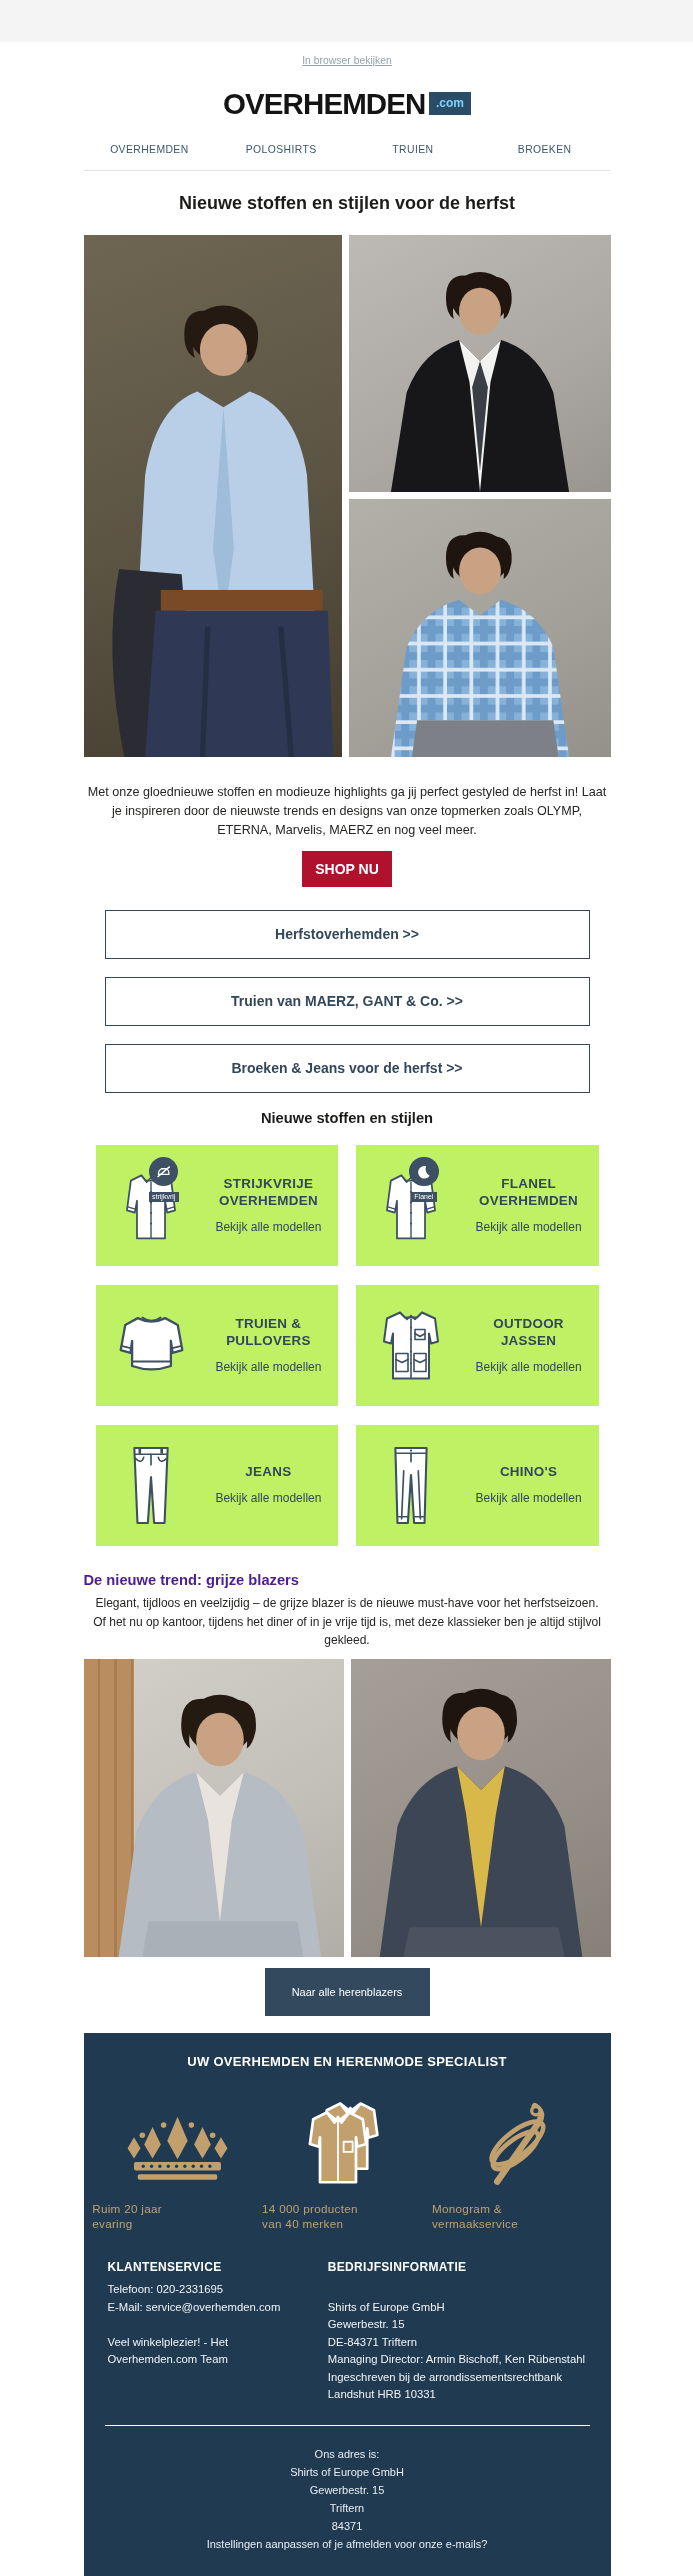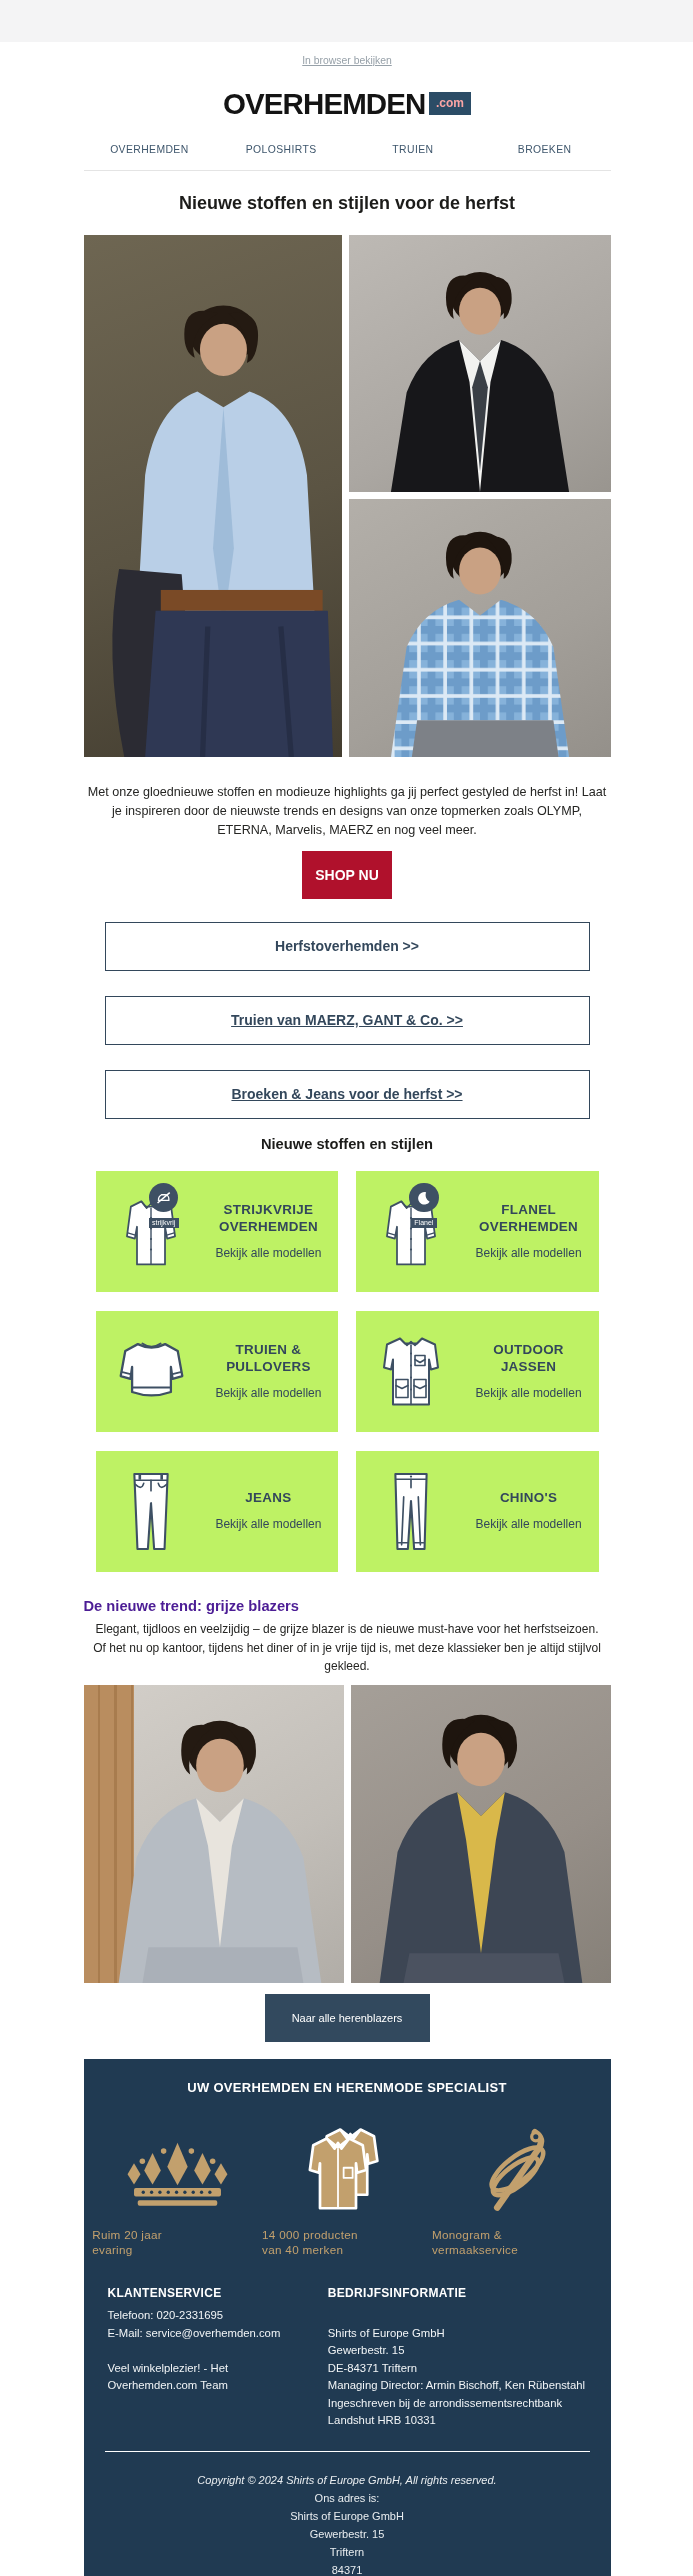--- a/index.html
+++ b/index.html
@@ -9,42 +9,42 @@
     font-family: "Liberation Sans", sans-serif; color: #2a2a28;
   }
   .strip-top { height: 42px; background: #f4f4f5; }
   .col { width: 527px; margin: 0 auto; }
 
   .view-link-row { text-align: center; padding-top: 8.7px; }
   .view-link { font-size: 10.4px; color: #97a1a9; text-decoration: underline; cursor: pointer; }
 
   .logo-row { margin-top: 22px; display: flex; justify-content: center; align-items: center; cursor: pointer; }
   .logo-text { font-size: 29.5px; font-weight: 900; letter-spacing: -0.9px; color: #141414; line-height: 1; }
-  .logo-tld { margin-left: 3.5px; background: #2b4c66; color: #fca5a5; font-size: 12px; font-weight: bold;
+  .logo-tld { margin-left: 3.5px; background: #2b4c66; color: #7dd3fc; font-size: 12px; font-weight: bold;
               padding: 5.2px 7px 6px; line-height: 1; }
 
   .navbar { margin-top: 26px; display: flex; border-bottom: 0.9px solid #e4e4e4; padding-bottom: 14.7px; }
   .nav-item { flex: 1; text-align: center; font-size: 10.4px; letter-spacing: 0.4px; color: #3e566c; cursor: pointer; }
 
   .h1 { margin-top: 22.6px; text-align: center; font-size: 18px; font-weight: bold; color: #1c1c1a; }
 
   .hero-grid { margin-top: 21px; display: grid; grid-template-columns: 258px 262px; grid-template-rows: 257px 258px; gap: 7px; }
   .photo { position: relative; overflow: hidden; cursor: pointer; }
   .photo svg { position: absolute; left: 0; bottom: 0; width: 100%; height: 100%; }
   .ph-tall { grid-row: 1 / span 2; }
 
   .intro { margin: 26px auto 0; width: 520px; text-align: center; font-size: 12.6px; line-height: 1.5; color: #262624; }
 
-  .btn-shop { margin: 11.3px auto 0; display: block; width: 90px; height: 48px; background: #b0112c; border: 0;
+  .btn-shop { margin: 11.3px auto 0; display: block; width: 90px; height: 36px; background: #b0112c; border: 0;
               color: #ffffff; font-family: "Liberation Sans", sans-serif; font-size: 14px; font-weight: bold; cursor: pointer; }
 
   .outline-btn { margin: 0 21px; margin-top: 10.4px; height: 49px; border: 1.7px solid #33475b; background: #ffffff;
                  display: flex; align-items: center; justify-content: center;
                  color: #33475b; font-size: 14px; font-weight: bold; cursor: pointer; }
-  .outline-btn + .outline-btn { margin-top: 25px; text-decoration: underline; }
+  .outline-btn + .outline-btn { margin-top: 18px; }
 
   .sec-title { margin-top: 17.3px; text-align: center; font-size: 14.7px; font-weight: bold; color: #1c1c1a; }
 
   .tiles { margin-top: 19px; padding: 0 12px; display: grid; grid-template-columns: 1fr 1fr; gap: 19px 17.3px; }
   .tile { background: #bef264; height: 121px; display: flex; align-items: center; cursor: pointer; }
   .tile-icon { position: relative; width: 46%; display: flex; justify-content: center; align-items: center; }
   .badge { position: absolute; top: -1.7px; right: 21px; width: 45px; text-align: center; }
   .badge-circle { width: 29.5px; height: 29.5px; margin: 0 auto; border-radius: 50%; background: #3e5064;
                   display: flex; align-items: center; justify-content: center; }
   .badge-label { margin-top: -3.5px; display: inline-block; background: #3e5064; color: #ffffff; font-size: 7px; padding: 1.7px 3.5px; }
@@ -416,21 +416,20 @@
         <div class="f-line">Gewerbestr. 15</div>
         <div class="f-line">DE-84371 Triftern</div>
         <div class="f-line">Managing Director: Armin Bischoff, Ken Rübenstahl</div>
         <div class="f-line">Ingeschreven bij de arrondissementsrechtbank Landshut HRB 10331</div>
       </div>
     </div>
 
     <hr class="f-hr">
 
     <div class="legal">
-      <div class="it">Copyright © 2024 Shirts of Europe GmbH, All rights reserved.</div>
       <div>Ons adres is:</div>
       <div>Shirts of Europe GmbH</div>
       <div>Gewerbestr. 15</div>
       <div>Triftern</div>
       <div>84371</div>
       <div>Instellingen aanpassen of je afmelden voor onze e-mails?</div>
 
     </div>
   </div>
 </div>

